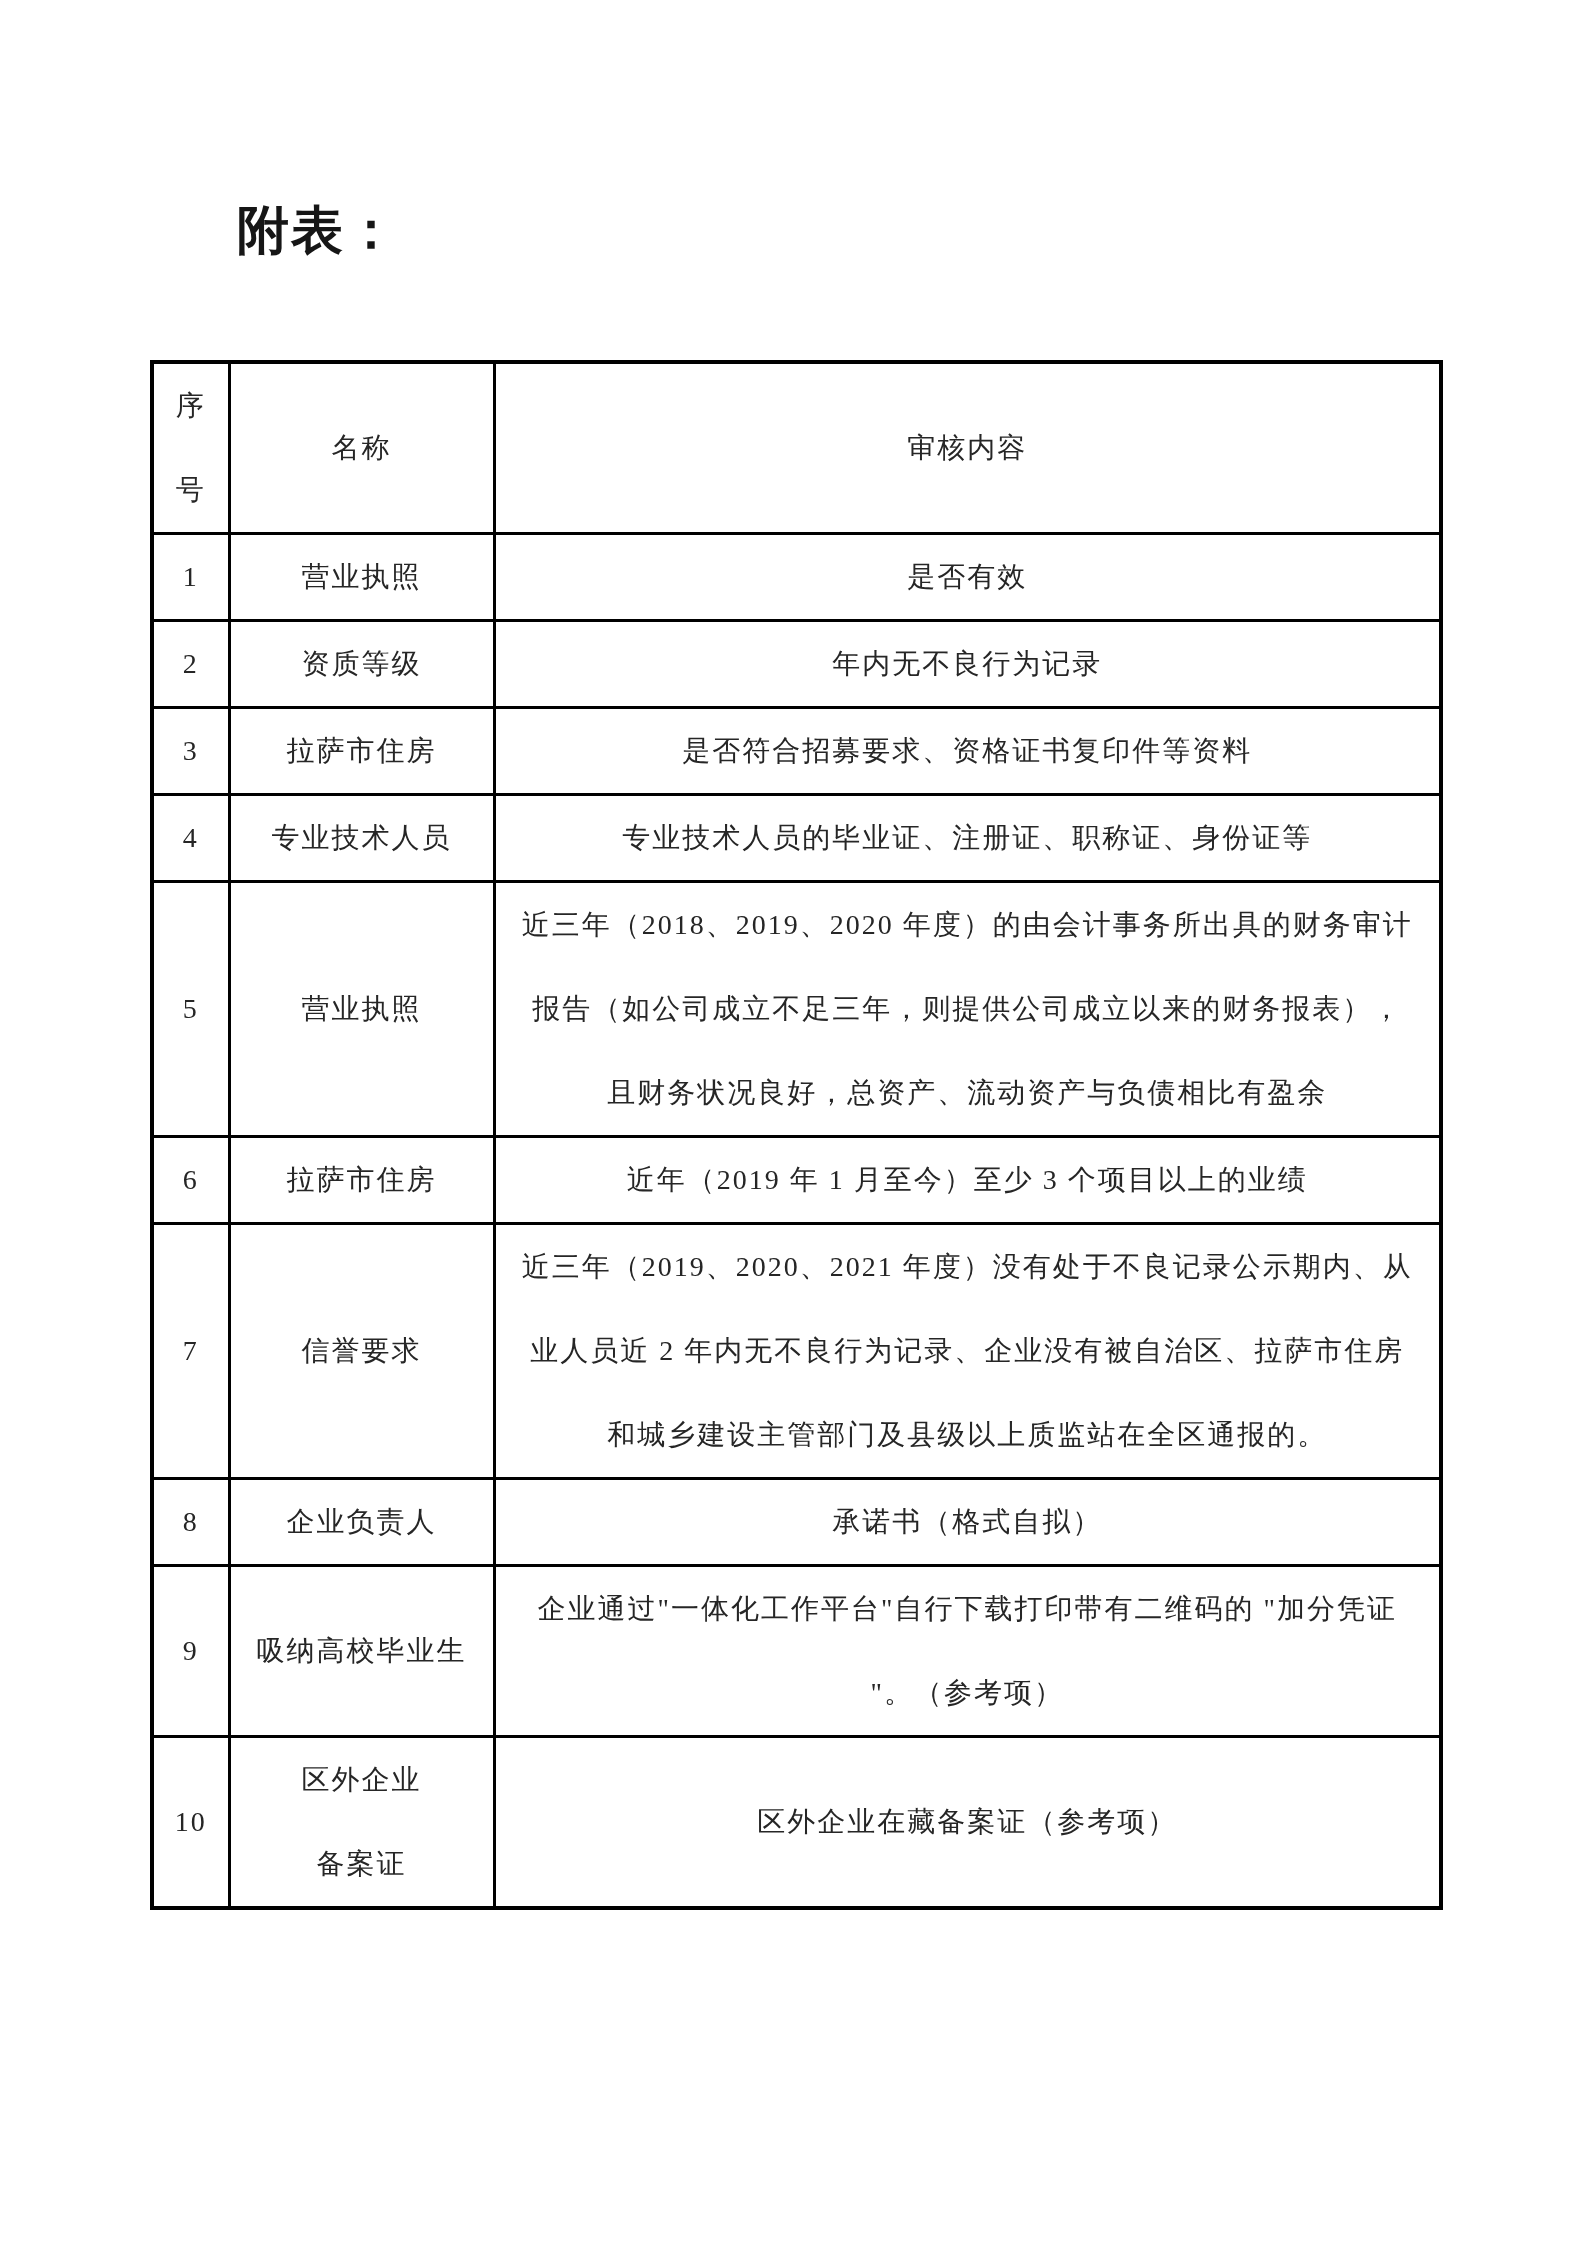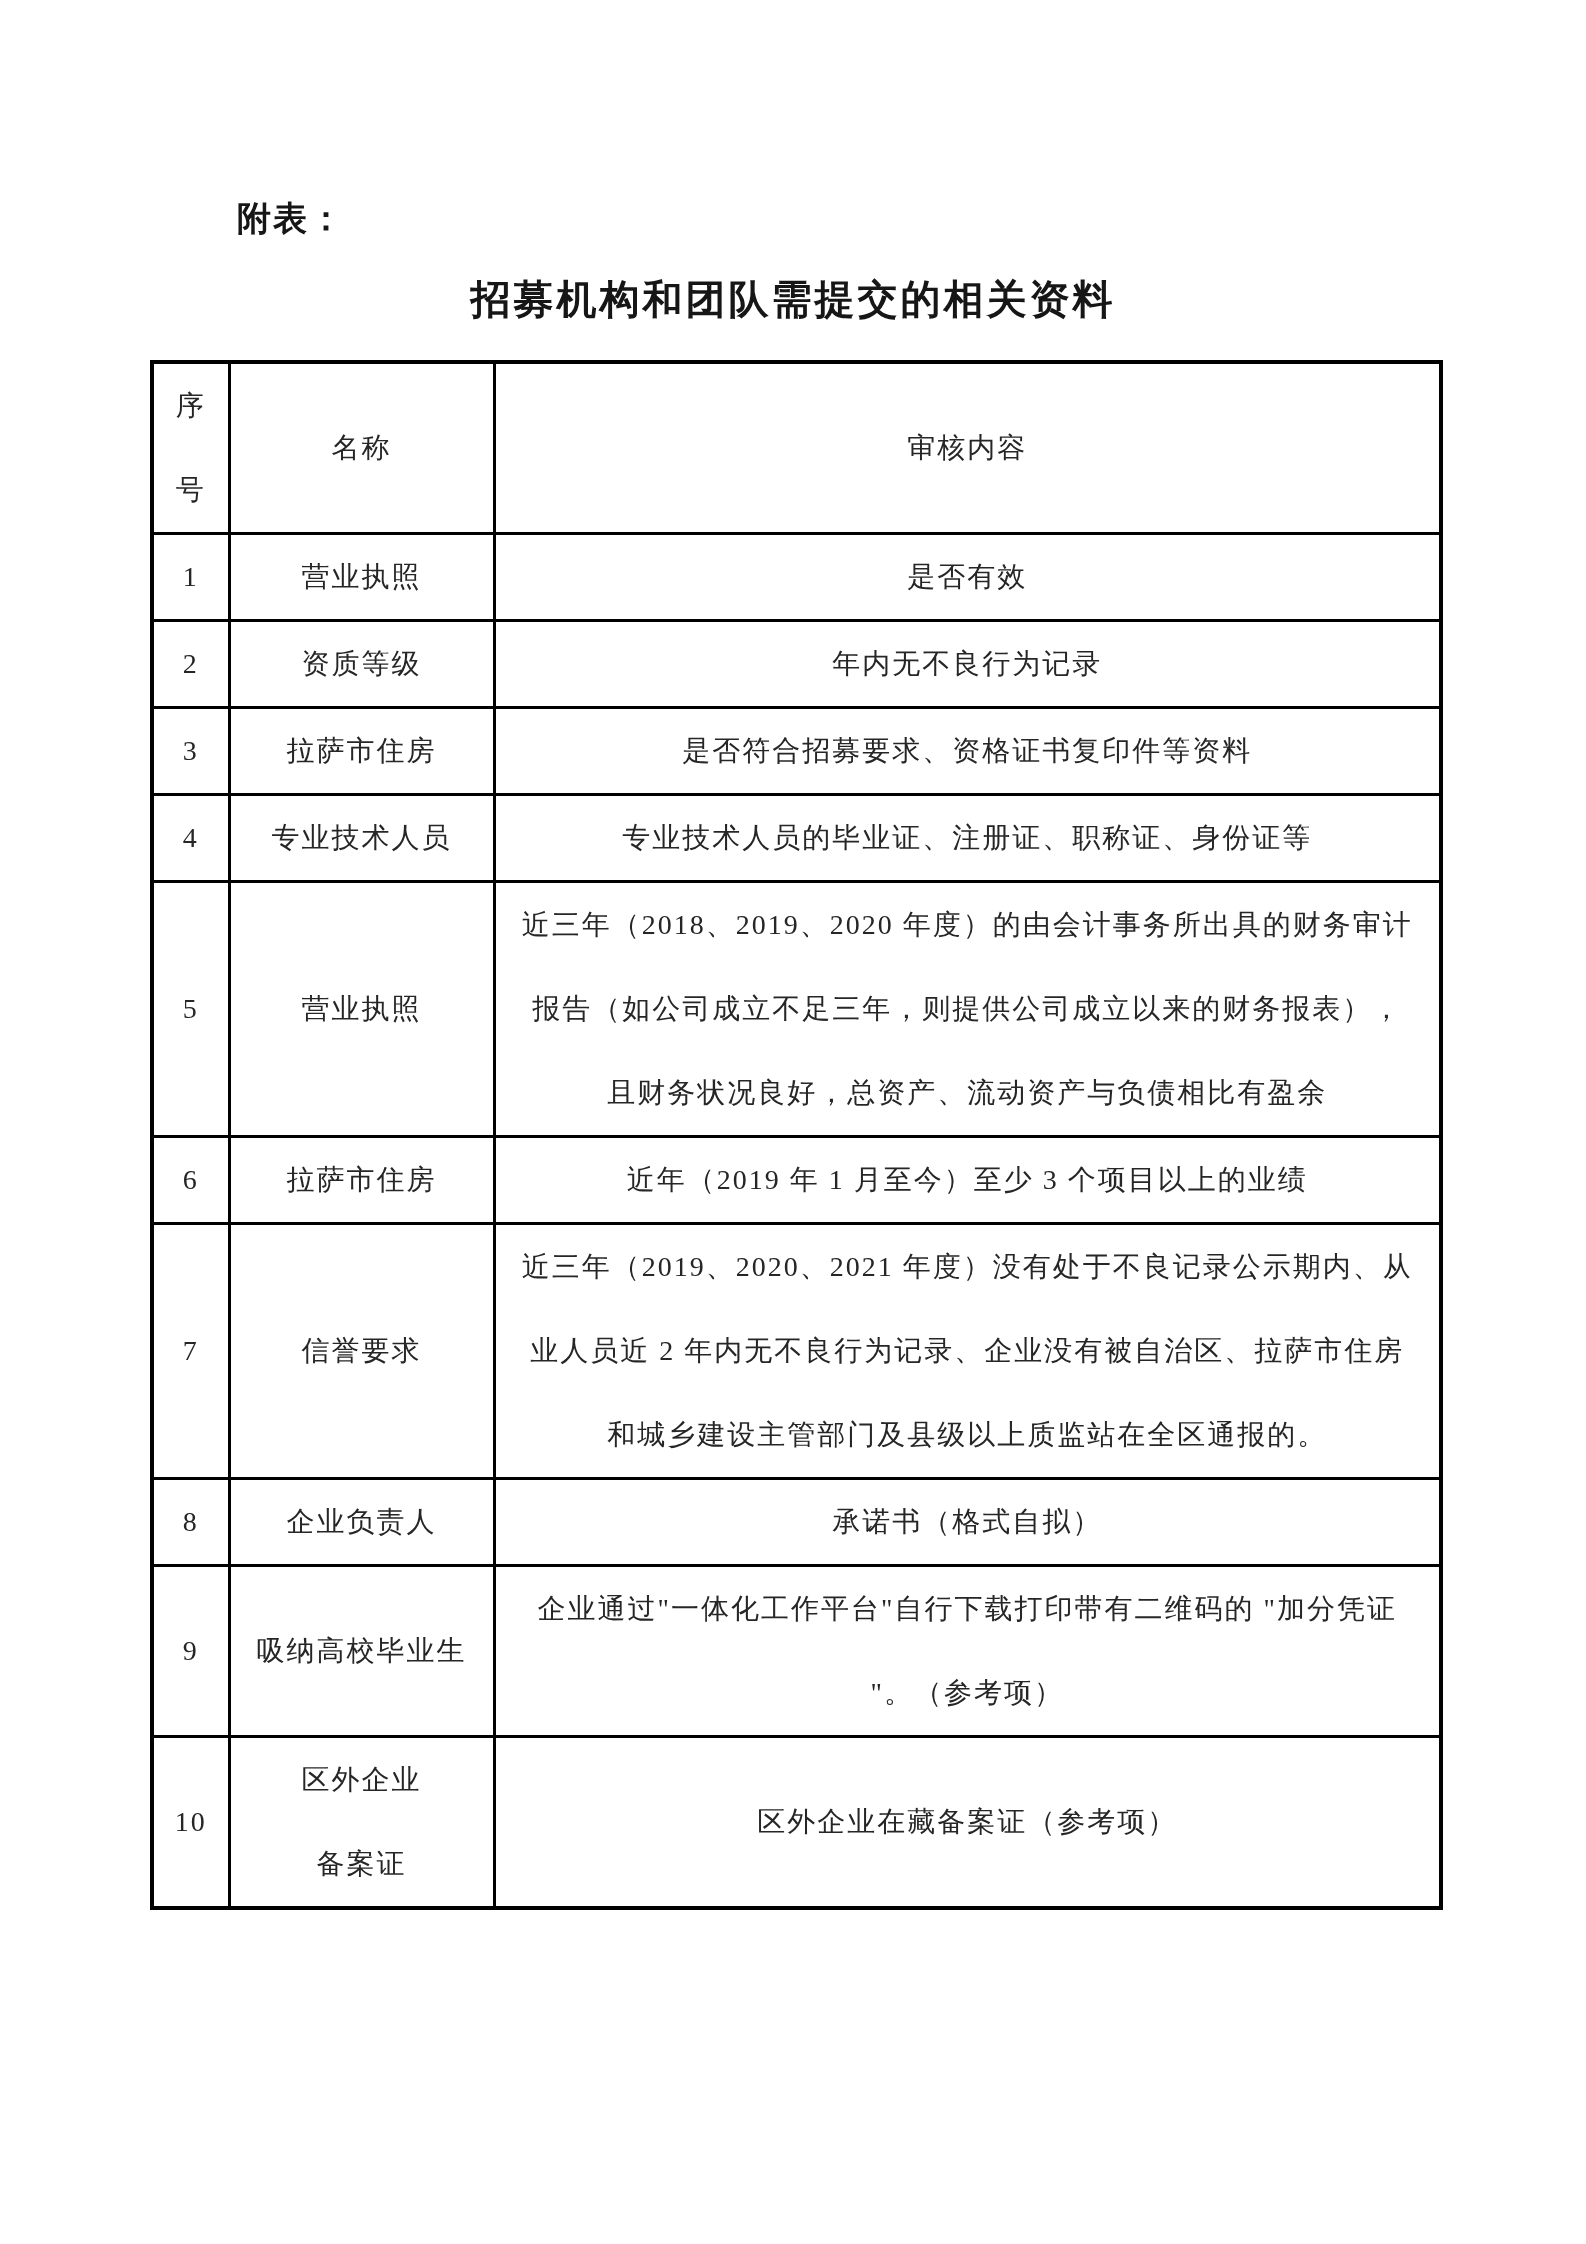--- a/index.html
+++ b/index.html
@@ -13,21 +13,21 @@
     height: 2244px;
     background: #ffffff;
     font-family: "Liberation Serif", "DejaVu Serif", serif;
     color: #222222;
     overflow: hidden;
   }
   .appendix {
     position: absolute;
     left: 237px;
     top: 196px;
-    font-size: 34px;
+    font-size: 52px;
     font-weight: bold;
     letter-spacing: 2px;
     color: #161616;
   }
   .doc-title {
     position: absolute;
     left: 0;
     top: 272px;
     width: 1586px;
     margin: 0;
@@ -72,21 +72,20 @@
   }
   th.cell-index { letter-spacing: 0; }
 </style>
 </head>
 <body>
 
 <div class="page">
 
   <div class="appendix">附表：</div>
 
-  <h1 class="doc-title">招募机构和团队需提交的相关资料</h1>
 
   <table class="materials">
     <colgroup>
       <col style="width:77px">
       <col style="width:265px">
       <col style="width:947px">
     </colgroup>
 
     <tbody>
         <tr class="row-header">

